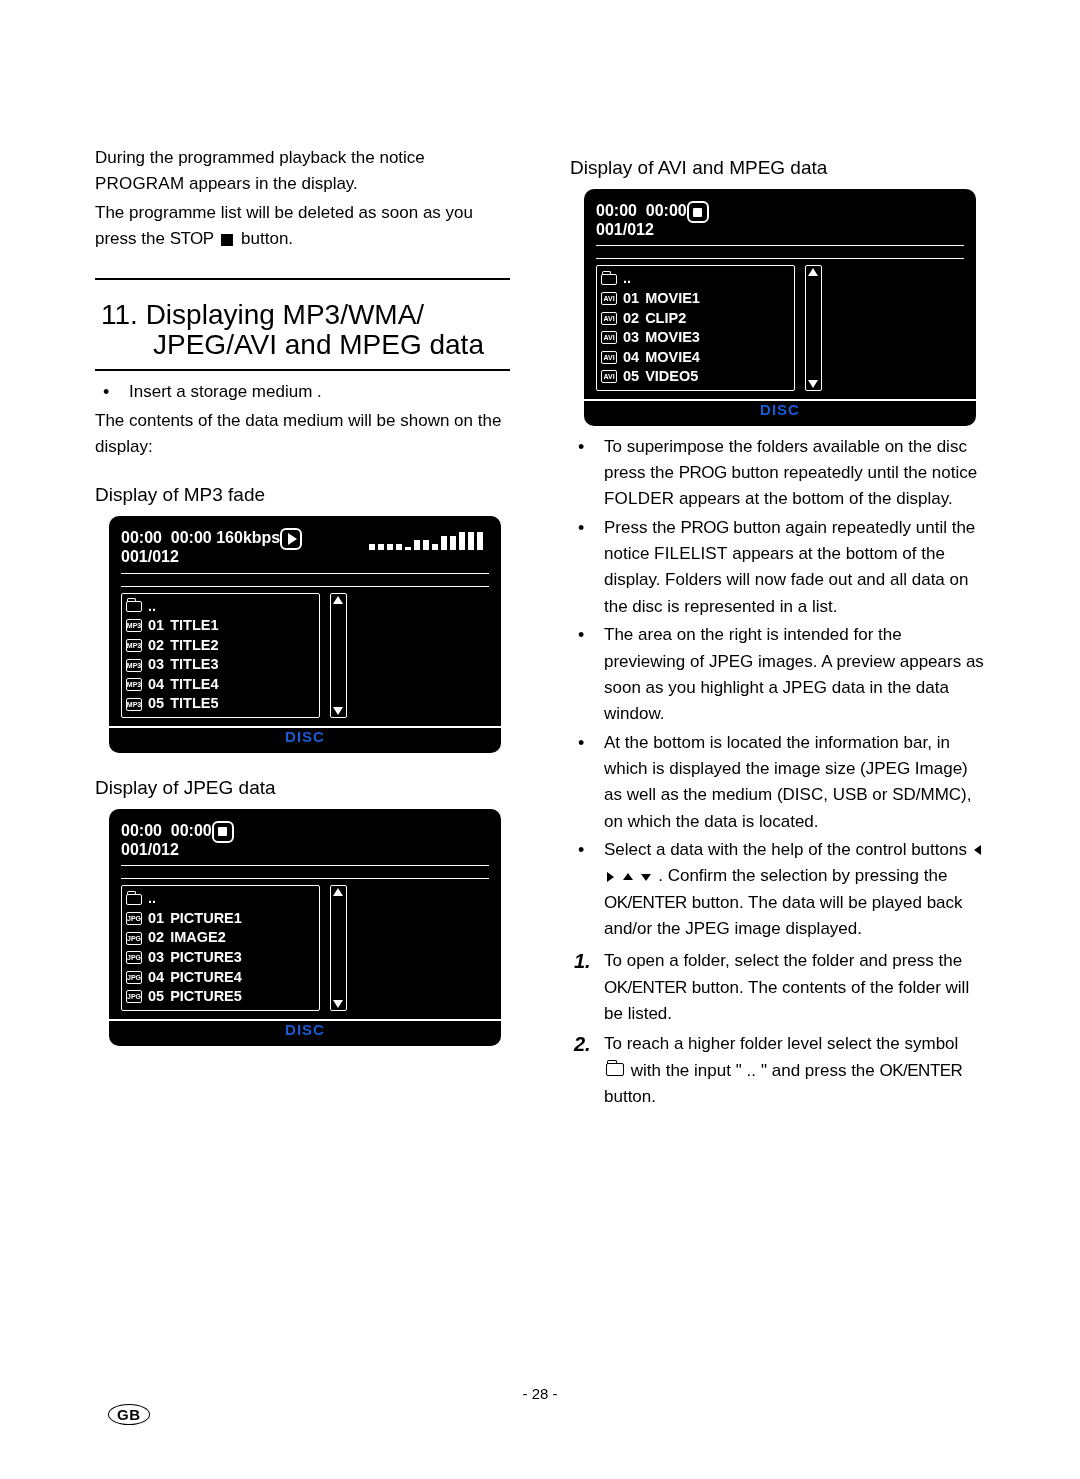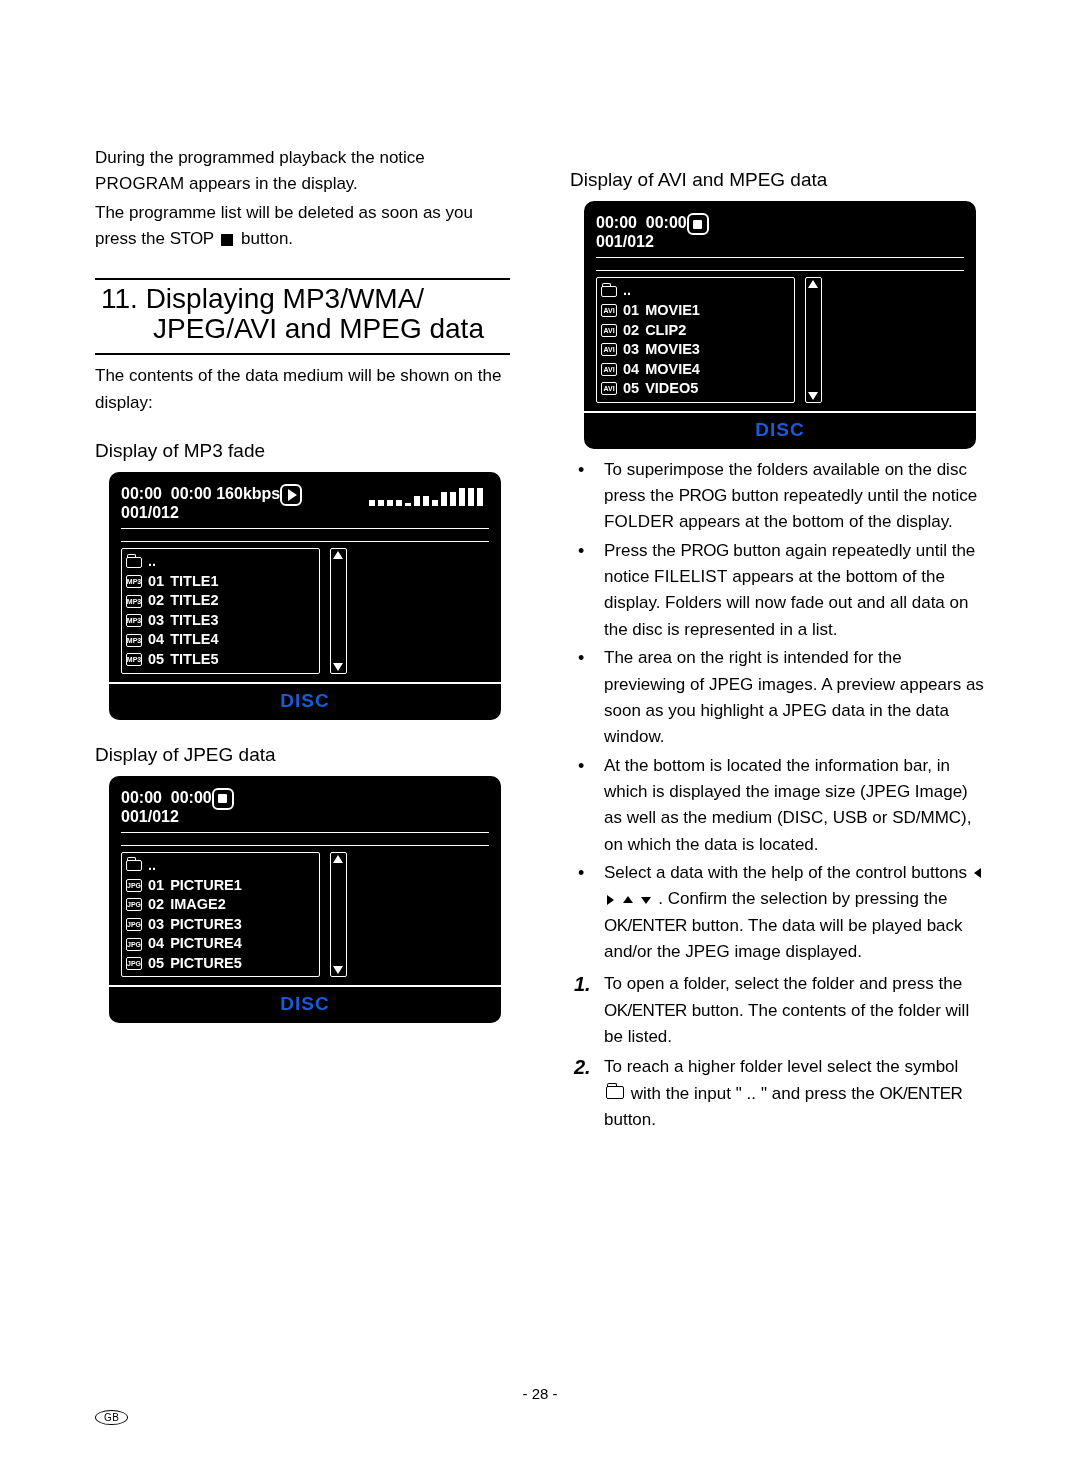--- a/index.html
+++ b/index.html
@@ -33,21 +33,21 @@
     width: 12px; height: 12px;
     background: #000;
     vertical-align: middle;
     margin: 0 3px;
   }
   h1.section-title {
     font-size: 28px;
     font-weight: 400;
     line-height: 1.05;
     margin: 26px 0 8px 0;
-    padding: 4px 0 10px 0;
+    padding: 20px 0 10px 0;
     border-top: 2px solid #000;
     border-bottom: 2px solid #000;
   }
   h1.section-title .l1 { display:block; padding-left: 6px; }
   h1.section-title .l2 { display:block; padding-left: 58px; }
   .subhead {
     font-size: 19px;
     font-weight: 400;
     margin: 24px 0 10px 0;
   }
@@ -141,40 +141,40 @@
     display:flex; flex-direction:column; justify-content:space-between;
     align-items:center; padding:2px 0;
   }
   .scroll-col .sa { width:0; height:0; border-left:5px solid transparent; border-right:5px solid transparent; }
   .scroll-col .up { border-bottom:8px solid #fff; }
   .scroll-col .dn { border-top:8px solid #fff; }
   .preview {
     flex: 1;
   }
   .osd-footer {
-    text-align:center; color:#1a5ad6; font-weight:700; font-size:19px;
-    padding: 6px 0 8px 0; letter-spacing:1px; border-top:2px solid #fff;
+    text-align:center; color:#1a5ad6; font-weight:700; font-size:15px;
+    padding: 0 0 8px 0; letter-spacing:1px; border-top:2px solid #fff;
     margin: 0 -12px; 
   }
 
   .page-footer {
     position: absolute;
     bottom: 77px;
     left: 0; right: 0;
     text-align: center;
     font-size: 15px;
   }
   .gb-badge {
     position: absolute;
-    left: 95px; bottom: 54px;
+    left: 108px; bottom: 54px;
     border: 1.2px solid #000;
     border-radius: 50%;
-    font-size: 10px;
+    font-size: 15px;
     padding: 1px 8px;
-    font-weight: 400;
+    font-weight: 700;
     letter-spacing: .5px;
   }
   .arrow-inline {
     display:inline-block; vertical-align:middle; margin:0 1px;
   }
 </style>
 </head>
 <body>
 
 <div class="page">
@@ -191,20 +191,23 @@
       <span class="cond">STOP</span>
       <span class="sq"></span>
       <span> button.</span>
     </p>
 
     <h1 class="section-title">
       <span class="l1"><span>11.</span> <span>Displaying MP3/WMA/</span></span>
       <span class="l2">JPEG/AVI and MPEG data</span>
     </h1>
 
+    <ul class="bullets">
+      <li>Insert a storage medium .</li>
+    </ul>
     <p class="body-text">The contents of the data medium will be shown on the display:</p>
 
     <div class="subhead">Display of MP3 fade</div>
 
     <div class="osd">
       <div class="osd-header">
         <div class="hdr-text"><span>00:00  00:00 160kbps</span>
 <span>001/012</span></div>
         <div class="play-icon">
             <div class="tri"></div>
@@ -316,21 +319,21 @@
         </div>
         <div class="preview"></div>
       </div>
       <div class="osd-footer">DISC</div>
     </div>
 
   </div>
 
   <div class="col">
 
-    <div class="subhead" style="margin-top:24px">Display of AVI and MPEG data</div>
+    <div class="subhead" style="margin-top:12px">Display of AVI and MPEG data</div>
 
     <div class="osd">
       <div class="osd-header">
         <div class="hdr-text"><span>00:00  00:00</span>
 <span>001/012</span></div>
         <div class="stop-icon">
             <div class="inner"></div>
           </div>
       </div>
       <div class="osd-divider"></div>

